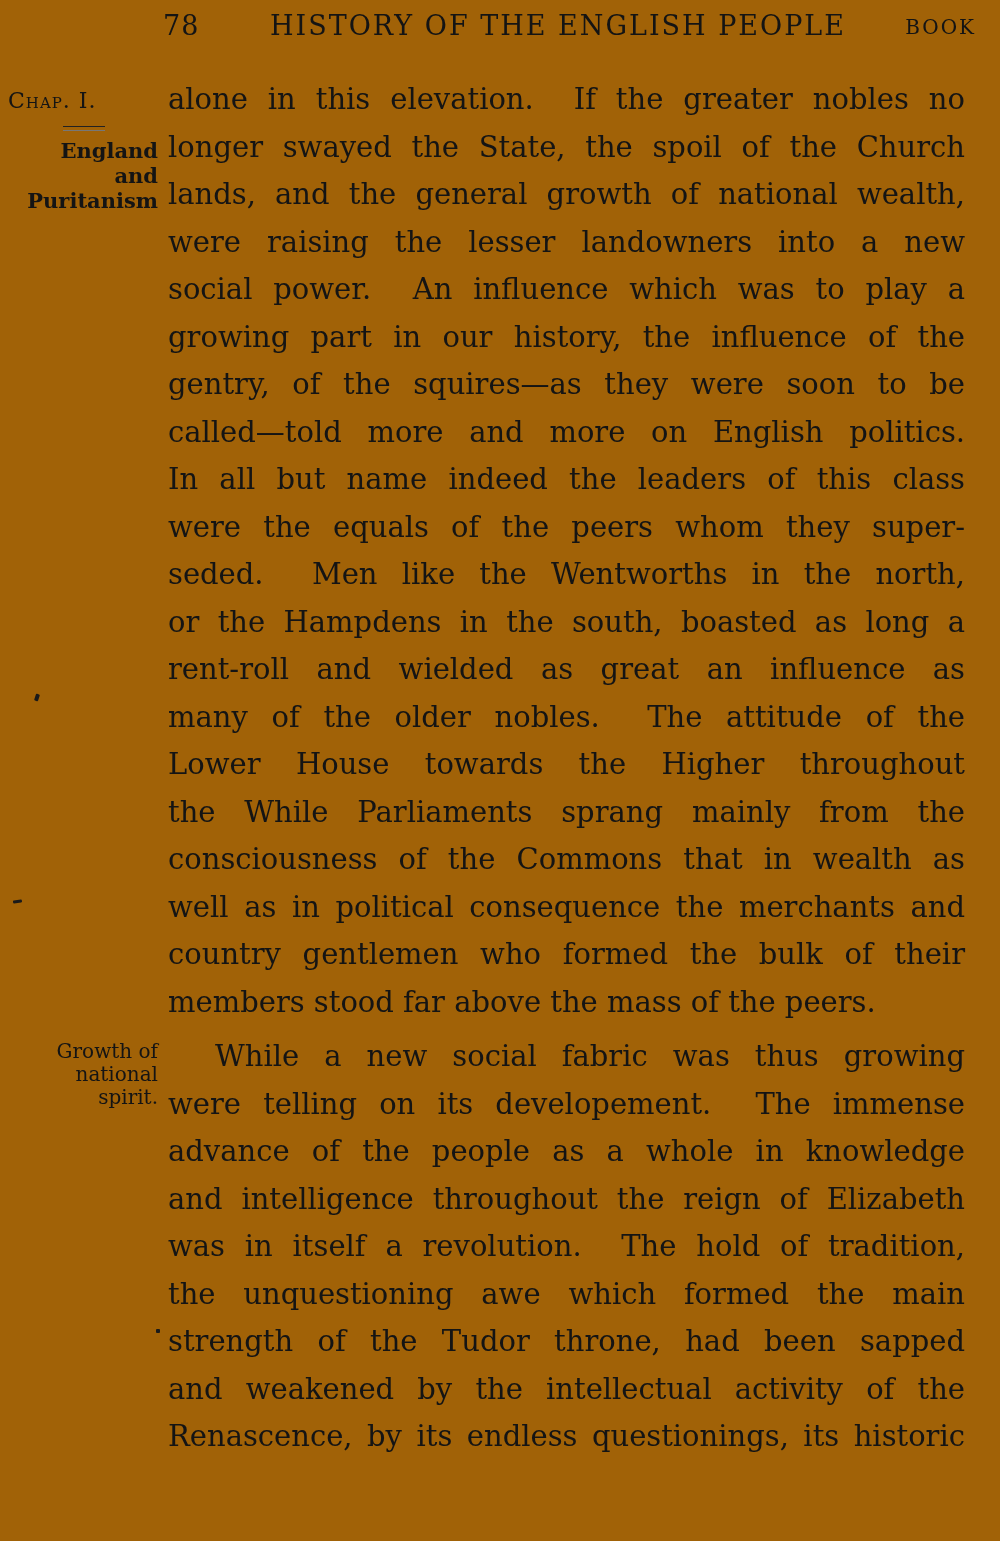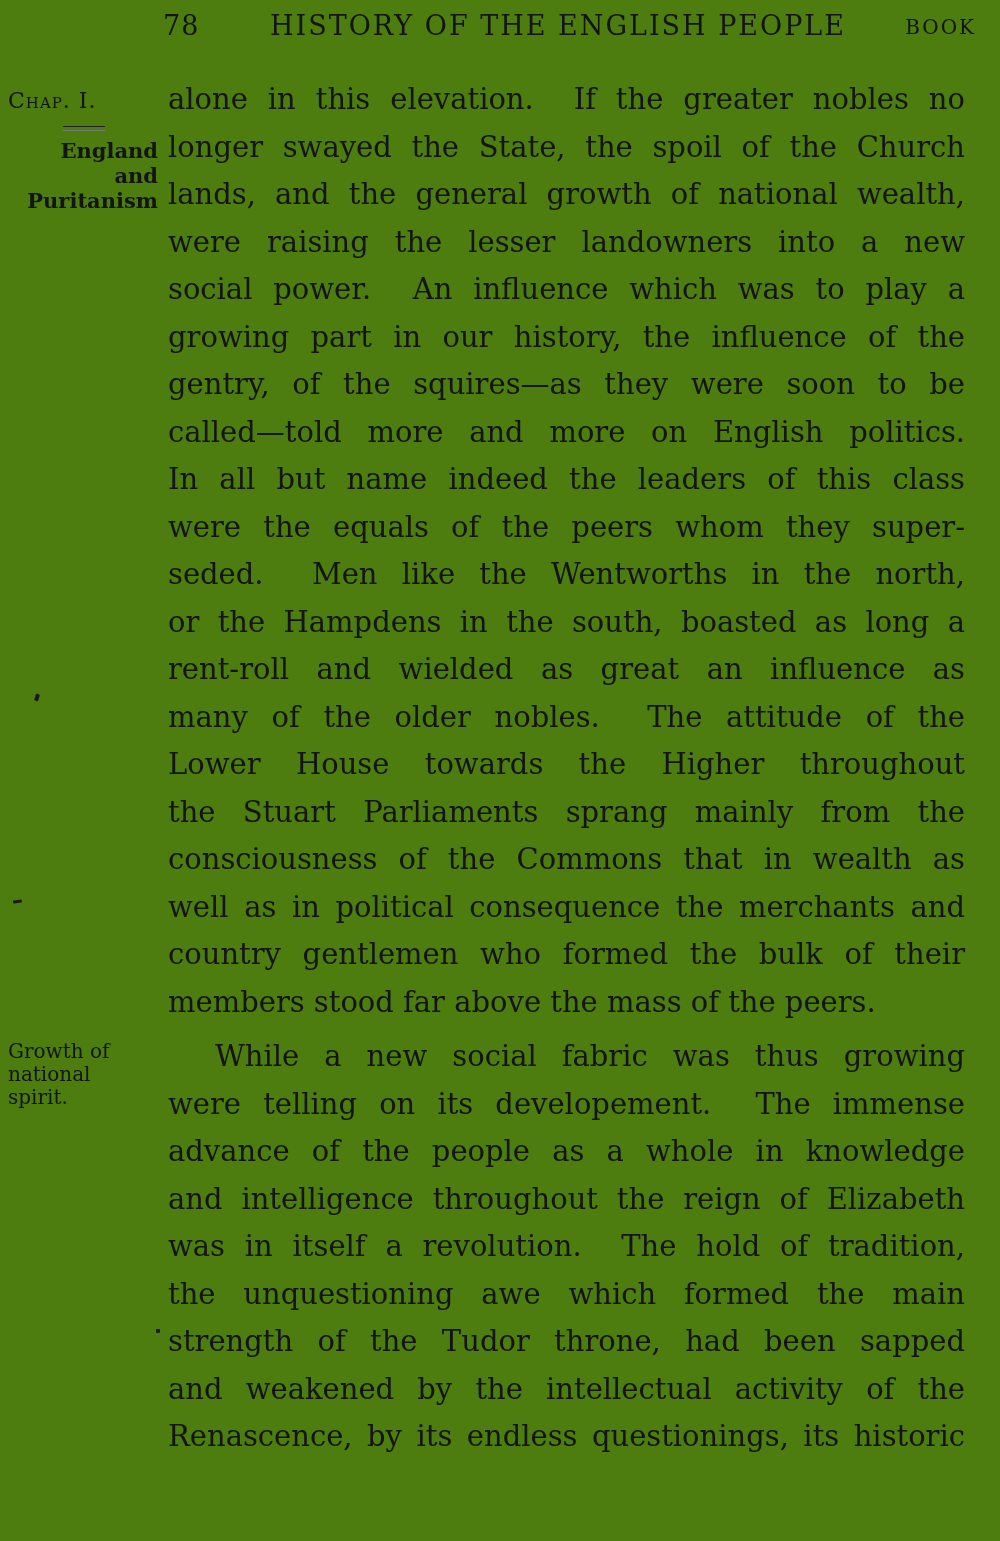--- a/index.html
+++ b/index.html
@@ -1,19 +1,19 @@
 <!DOCTYPE html>
 <html><head>
 <meta charset="utf-8">
 <style>
   html,body{margin:0;padding:0;}
   .page{
     position:relative;
     width:1000px;height:1541px;
-    background:#4d7c0f;
+    background:#a16207;
     color:#141414;
     font-family:"DejaVu Serif","Liberation Serif",serif;
     overflow:hidden;
   }
   
   .header{position:absolute;top:6px;left:0;width:1000px;height:40px;}
   .pagenum{position:absolute;left:163px;top:4px;font-size:27px;letter-spacing:1px;}
   .runtitle{
     position:absolute;left:270px;width:590px;top:4px;
     font-size:27px;letter-spacing:2px;white-space:nowrap;
@@ -28,21 +28,21 @@
   .chaprule{
     position:absolute;left:55px;top:126px;width:42px;height:3px;
     border-top:1px solid #222;border-bottom:1px solid #777;
   }
   .sidenote1{
     position:absolute;left:0;top:138px;width:150px;
     font-weight:bold;font-size:21px;line-height:25px;text-align:right;
   }
   .sidenote2{
     position:absolute;left:0;top:1040px;width:150px;
-    font-size:20px;line-height:23px;text-align:left;
+    font-size:20px;line-height:23px;text-align:right;
   }
   
   .bodycol{position:absolute;left:168px;top:76px;width:797px;}
   .bodyline{
     font-size:29px;line-height:47.5px;height:47.5px;
     text-align:justify;text-align-last:justify;
     white-space:nowrap;
   }
   .bodyline.noj{text-align-last:left;}
   .bodyline.indent{text-indent:47px;}
@@ -89,21 +89,21 @@
       <div class="bodyline">growing part in our history, the influence of the</div>
       <div class="bodyline">gentry, of the squires—as they were soon to be</div>
       <div class="bodyline">called—told more and more on English politics.</div>
       <div class="bodyline">In all but name indeed the leaders of this class</div>
       <div class="bodyline">were the equals of the peers whom they super-</div>
       <div class="bodyline">seded.&nbsp; Men like the Wentworths in the north,</div>
       <div class="bodyline">or the Hampdens in the south, boasted as long a</div>
       <div class="bodyline">rent-roll and wielded as great an influence as</div>
       <div class="bodyline">many of the older nobles.&nbsp; The attitude of the</div>
       <div class="bodyline">Lower House towards the Higher throughout</div>
-      <div class="bodyline">the Stuart Parliaments sprang mainly from the</div>
+      <div class="bodyline">the While Parliaments sprang mainly from the</div>
       <div class="bodyline">consciousness of the Commons that in wealth as</div>
       <div class="bodyline">well as in political consequence the merchants and</div>
       <div class="bodyline">country gentlemen who formed the bulk of their</div>
       <div class="bodyline noj">members stood far above the mass of the peers.</div>
     </div>
     <div class="para2">
       <div class="bodyline indent">While a new social fabric was thus growing</div>
       <div class="bodyline">were telling on its developement.&nbsp; The immense</div>
       <div class="bodyline">advance of the people as a whole in knowledge</div>
       <div class="bodyline">and intelligence throughout the reign of Elizabeth</div>

